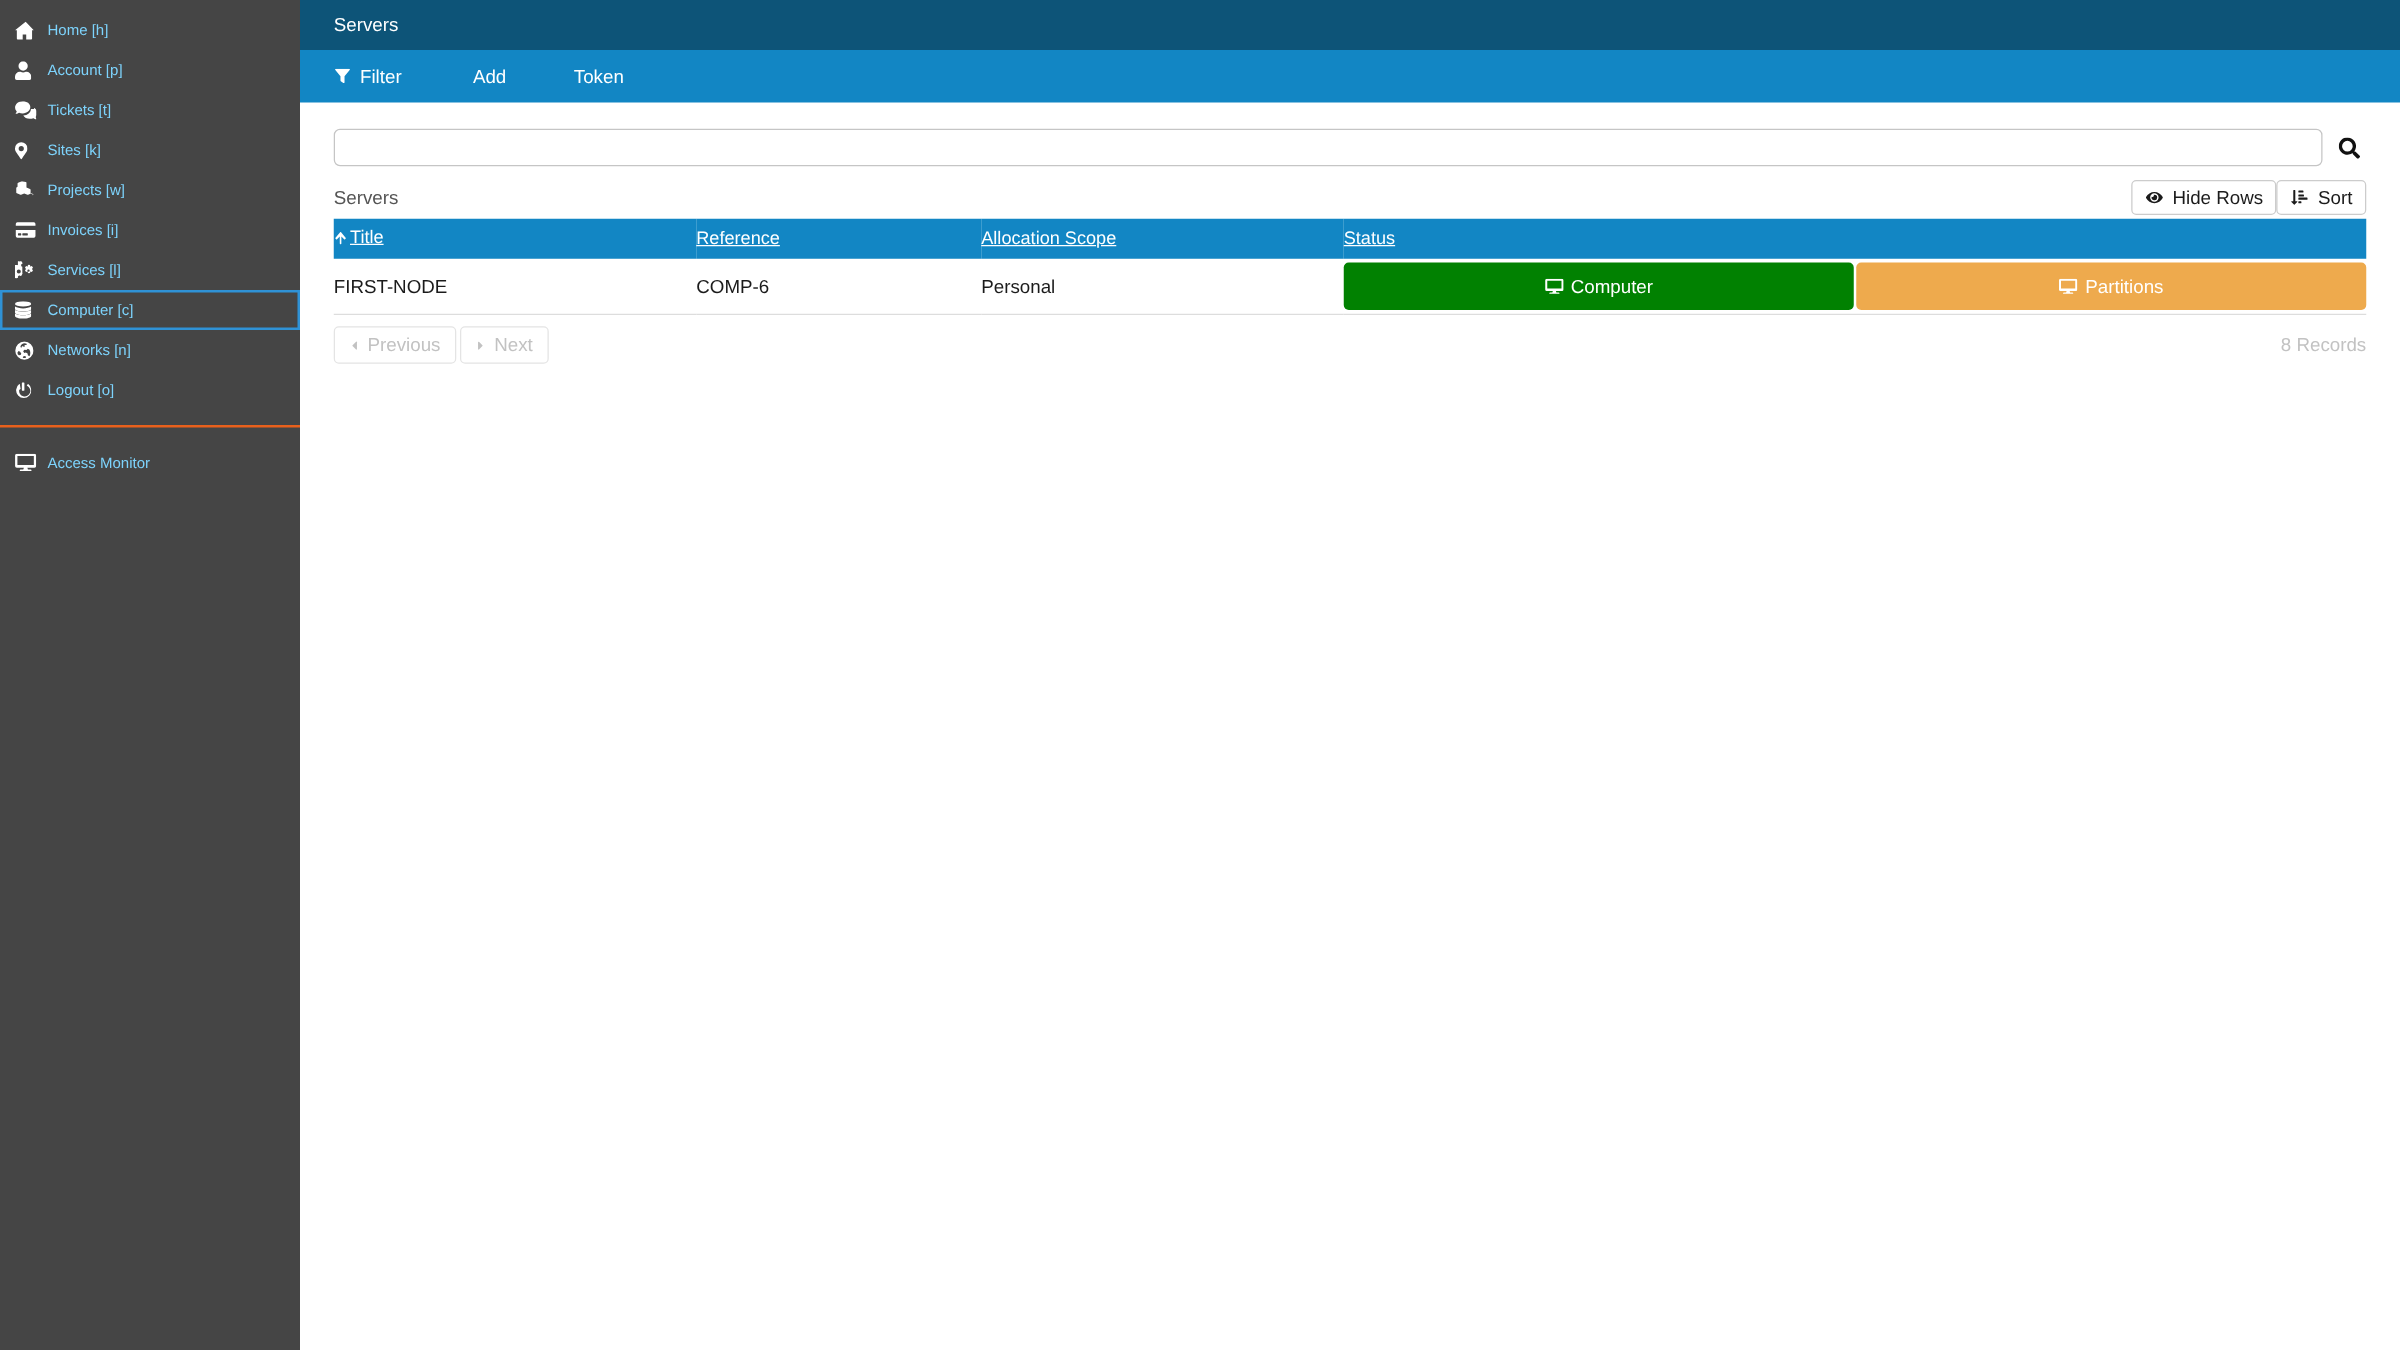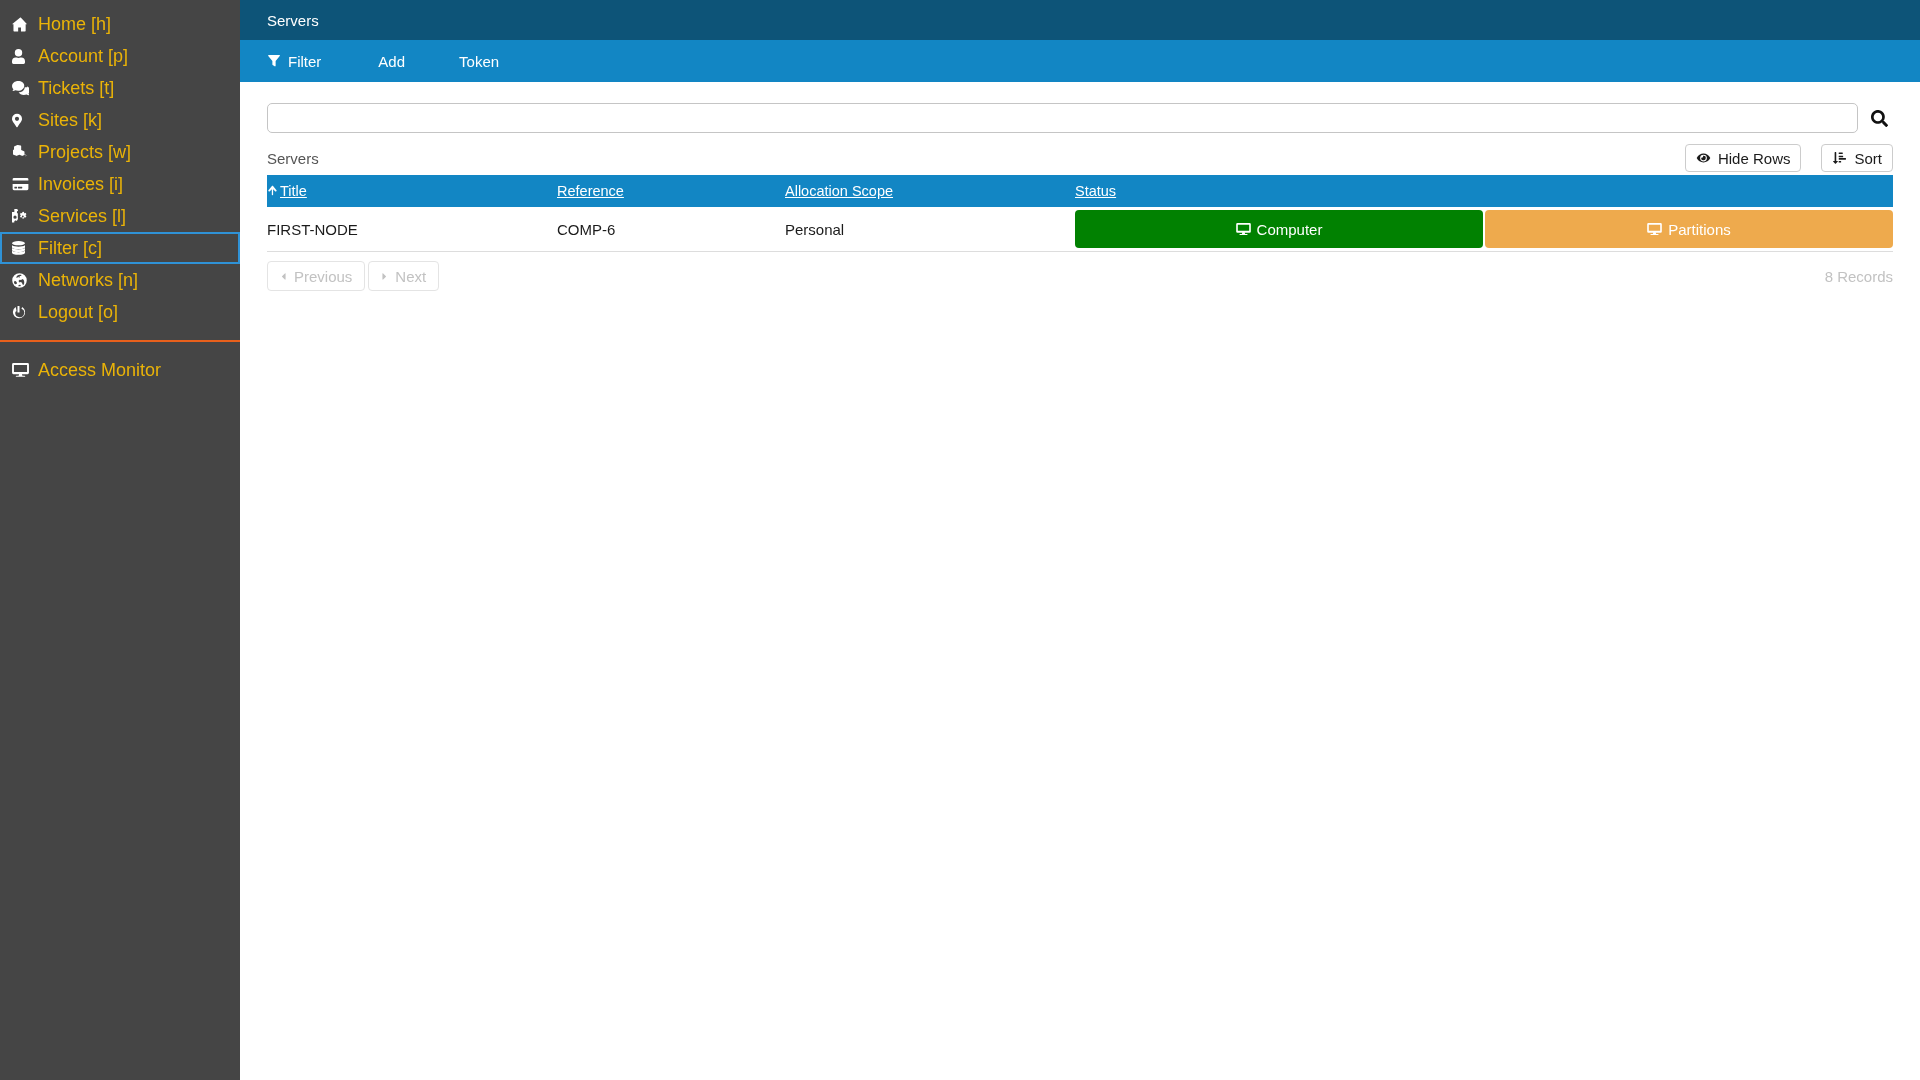--- a/index.html
+++ b/index.html
@@ -23,22 +23,22 @@
     height: 72px;
     display: flex; align-items: center; justify-content: center;
     padding-top: 4px;
   }
   .logo-svg { display: block; }
   .nav-list { margin-top: 8px; display: flex; flex-direction: column; }
   .nav-item {
     height: 32px;
     display: flex; align-items: center;
     padding-left: 12px;
-    color: #eab308;
-    font-size: 18px;
+    color: #7dd3fc;
+    font-size: 12px;
     cursor: pointer;
     text-decoration: none;
   }
   .nav-item .ic {
     width: 26px; min-width: 26px;
     display: inline-flex; align-items: center; justify-content: flex-start;
     color: #ffffff;
   }
   .nav-item .ic svg { display:block; fill: #ffffff; }
   .nav-item .lbl { white-space: nowrap; }
@@ -103,21 +103,21 @@
     cursor: pointer; padding: 0;
   }
   .search-btn svg { display:block; }
 
   .listbar {
     display: flex; align-items: center; justify-content: space-between;
     margin-top: 11px;
     height: 28px;
   }
   .list-title { font-size: 15px; color: #555; }
-  .listbar-actions { display: flex; gap: 20px; }
+  .listbar-actions { display: flex; gap: 0; }
   .ghost-btn {
     display: inline-flex; align-items: center; gap: 7px;
     height: 28px; padding: 0 10px;
     background: #ffffff;
     border: 1px solid #cccccc;
     border-radius: 4px;
     font-size: 15px; color: #1b1b1b;
     cursor: pointer;
     font-family: "Liberation Sans", sans-serif;
     white-space: nowrap;
@@ -260,21 +260,21 @@
 
       <a class="nav-item focused" href="#">
         <span class="ic">
           <svg width="13" height="15" viewBox="0 0 448 512">
               <ellipse cx="224" cy="72" rx="224" ry="72"></ellipse>
               <path d="M448 145v64c0 40-100 72-224 72S0 249 0 209v-64c48 33 136 49 224 49s176-16 224-49z"></path>
               <path d="M448 241v64c0 40-100 72-224 72S0 345 0 305v-64c48 33 136 49 224 49s176-16 224-49z"></path>
               <path d="M448 337v64c0 40-100 72-224 72S0 441 0 401v-64c48 33 136 49 224 49s176-16 224-49z"></path>
             </svg>
         </span>
-        <span class="lbl">Filter [c]</span>
+        <span class="lbl">Computer [c]</span>
       </a>
 
       <a class="nav-item" href="#">
         <span class="ic">
           <svg width="15" height="15" viewBox="0 0 512 512">
               <path d="M256 8a248 248 0 1 0 0 496 248 248 0 0 0 0-496zm0 48c26 0 50 6 73 16l-23 27-34 6-18 25 12 24-30 4-14-28-38 14 4 30-38-10 2-34c29-46 60-74 104-74zM74 352l-6-46 30-40 42 20 32 52-20 40-44 6-34-32zm182 104c-15 0-30-2-44-6l18-40 46-10 26 28-14 26c-10 1-21 2-32 2zm126-52l-30-24-8-48-48-26-42 14-32-44 36-42 54 8 40-34 44 24c14 26 22 56 22 88 0 32-8 62-22 88l-14-4z"></path>
             </svg>
         </span>
         <span class="lbl">Networks [n]</span>
       </a>

